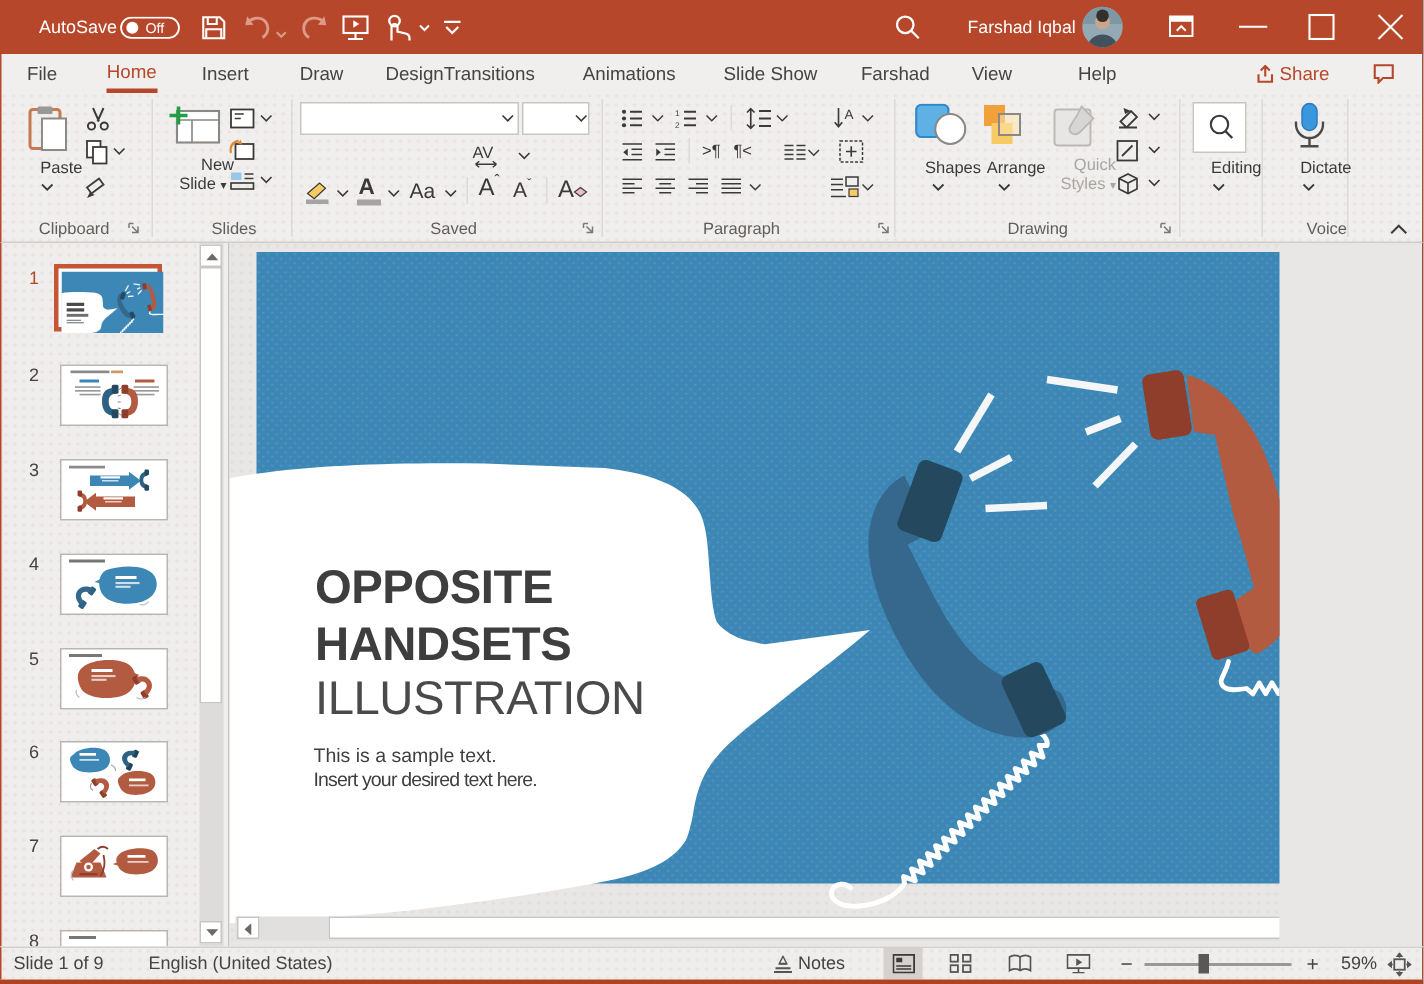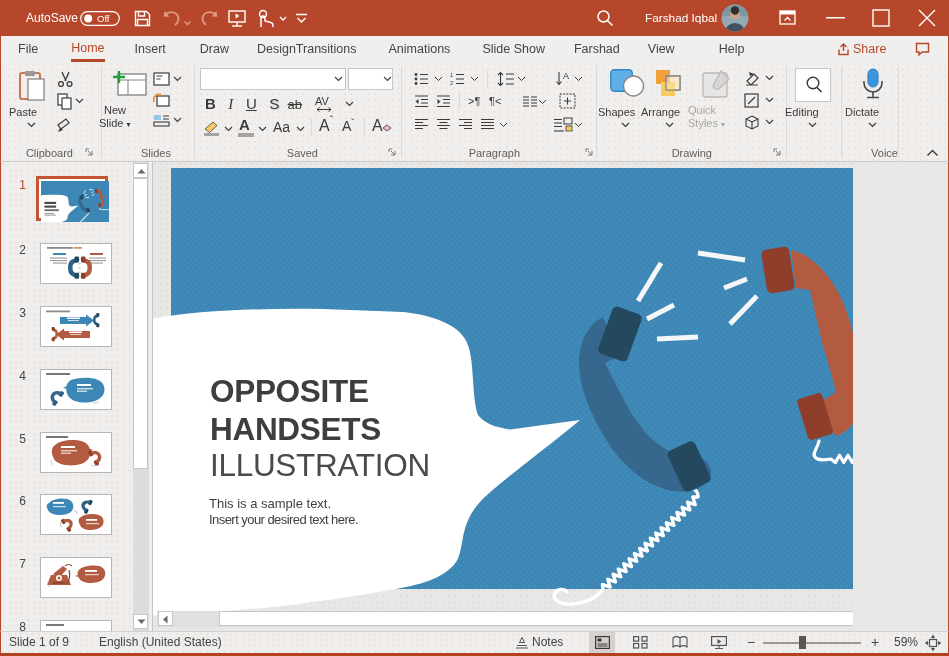--- a/index.html
+++ b/index.html
@@ -12,21 +12,21 @@
 #panel{left:1px;top:0px;width:151px;height:469px;background:#f0eeed;background-image:radial-gradient(circle at 2px 2px, #e9e4e0 1px, transparent 1.2px);background-size:6px 6px;overflow:hidden}
 #paneldiv{left:151px;top:0;width:1px;height:469px;background:#c7c5c4}
 #canvas{left:152px;top:0;width:700px;height:469px;background:#e9e7e6;background-image:radial-gradient(circle at 2px 2px, #e2dedb 1px, transparent 1.2px);background-size:6px 6px;overflow:hidden}
 #statusbar{left:0;top:631px;width:949px;height:22px;background:#f0eeed;border-top:1px solid #d3d1cf;border-left:1px solid #b7472a;border-right:1px solid #b7472a;color:#444;font-size:12px;
 background-image:radial-gradient(circle at 2px 2px, #e9e4e0 1px, transparent 1.2px);background-size:6px 6px}
 #bottomedge{left:0;top:653px;width:949px;height:3px;background:#b0421f}
 .mtab{display:inline-block;font-size:12.5px;color:#444;line-height:26px;vertical-align:top}
 .num{position:absolute;left:6px;width:18px;text-align:right;font-size:12px;color:#444}
 .thumb{position:absolute;left:38px;width:72px;height:41px;background:#fff;border:1px solid #b8b6b5;overflow:hidden}
 .glabel{position:absolute;font-size:11px;color:#605e5c;text-align:right;white-space:nowrap}
-.blabel{position:absolute;font-size:11px;color:#3b3a39;text-align:left;white-space:nowrap}
+.blabel{position:absolute;font-size:11px;color:#3b3a39;text-align:right;white-space:nowrap}
 .gray-dis{color:#a8a6a4}
 svg{display:block}
 </style></head>
 <body>
 <div class="abs" id="titlebar">
   <div class="abs" style="left:26px;top:11px;font-size:12px;color:#fff">AutoSave</div>
   <svg class="abs" style="left:80px;top:11px" width="40" height="15" viewBox="0 0 40 15">
     <rect x="0.7" y="0.7" width="38.6" height="13.6" rx="6.8" fill="none" stroke="#fff" stroke-width="1.2"></rect>
     <circle cx="8.2" cy="7.5" r="4" fill="#fff"></circle>
     <text x="17" y="11" font-size="9.5" fill="#fff" font-family="Liberation Sans">Off</text>
@@ -184,21 +184,20 @@
   <div class="glabel" style="left:110px;top:85px;width:60px">Slides</div>
 
   <div class="abs" style="left:199px;top:6px;width:146px;height:22px;background:#fff;border:1px solid #c8c6c4"></div>
   <svg class="abs" style="left:333px;top:14px" width="9" height="6" viewBox="0 0 9 6">
       <path d="M1 1 l3.5 3.5 L8 1" fill="none" stroke="#3b3a39" stroke-width="1.1"></path>
     </svg>
   <div class="abs" style="left:347px;top:6px;width:45px;height:22px;background:#fff;border:1px solid #c8c6c4"></div>
   <svg class="abs" style="left:382px;top:14px" width="9" height="6" viewBox="0 0 9 6">
       <path d="M1 1 l3.5 3.5 L8 1" fill="none" stroke="#3b3a39" stroke-width="1.1"></path>
     </svg>
-  <div class="abs" style="left:204px;top:33px;width:190px;font-size:15px;color:#3b3a39"><b>B</b>&nbsp;&nbsp;&nbsp;<i style="font-family:'Liberation Serif',serif">I</i>&nbsp;&nbsp;&nbsp;<span style="text-decoration:underline">U</span>&nbsp;&nbsp;&nbsp;<span style="text-shadow:1px 1px 1px #bbb">S</span>&nbsp;&nbsp;<span style="text-decoration:line-through;font-size:13px">ab</span></div>
   <svg class="abs" style="left:314px;top:33px" width="26" height="18" viewBox="0 0 26 18">
     <text x="0" y="10" font-size="11" fill="#3b3a39" font-family="Liberation Sans">AV</text>
     <path d="M2 14.5 h14 M2 14.5 l2.5-2 M2 14.5 l2.5 2 M16 14.5 l-2.5 -2 M16 14.5 l-2.5 2" stroke="#3b3a39" fill="none" stroke-width="1"></path>
   </svg>
   <svg class="abs" style="left:344px;top:39px" width="9" height="6" viewBox="0 0 9 6">
       <path d="M1 1 l3.5 3.5 L8 1" fill="none" stroke="#3b3a39" stroke-width="1.1"></path>
     </svg>
   <svg class="abs" style="left:202px;top:58px" width="18" height="16" viewBox="0 0 18 16">
     <path d="M2 9 l8 -7 l4 3.5 l-7.5 7 z" fill="#f7ca63" stroke="#3b3a39" stroke-width="0.8"></path>
     <rect x="1" y="13" width="15" height="3" fill="#a6a4a2"></rect>

